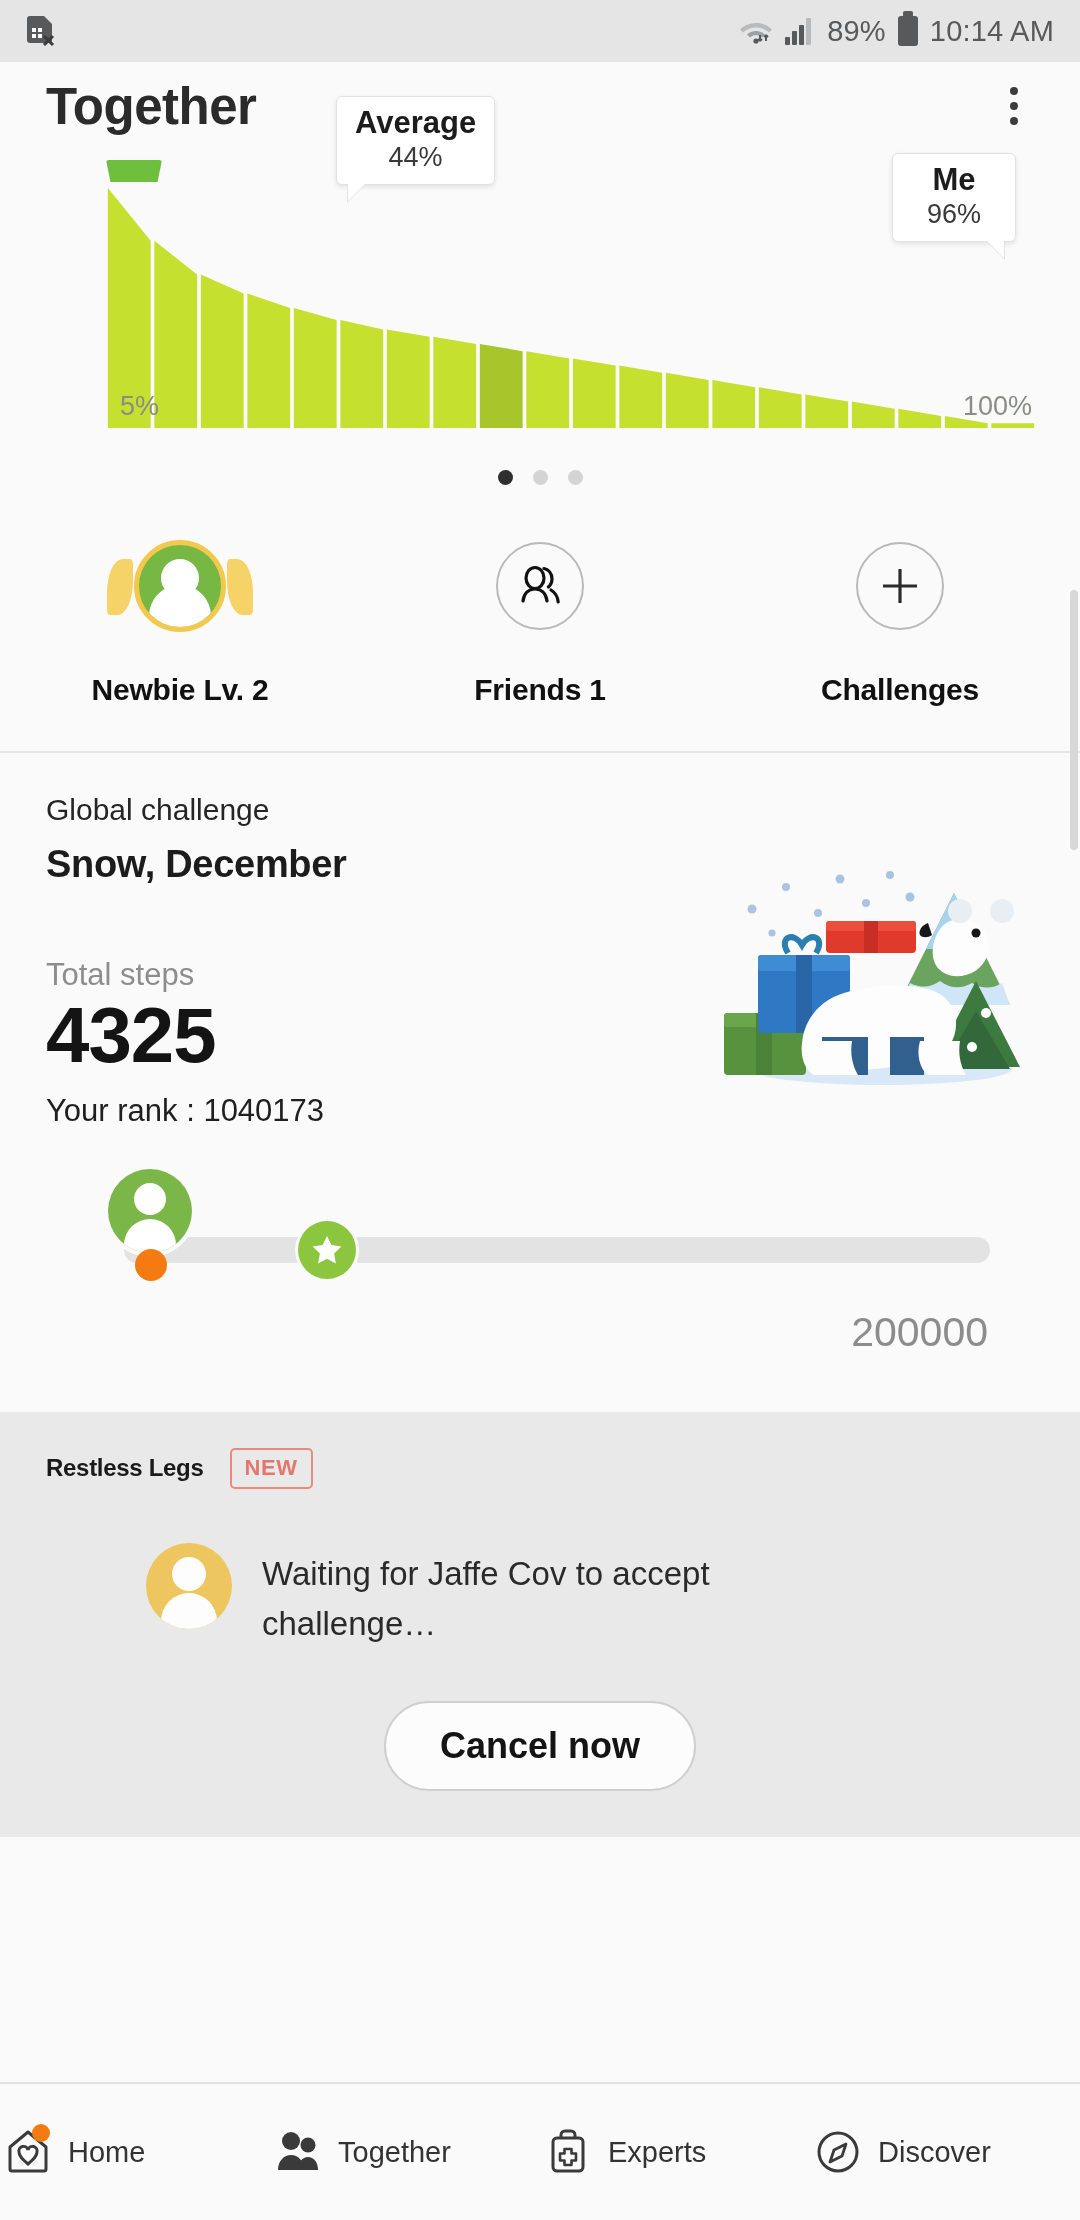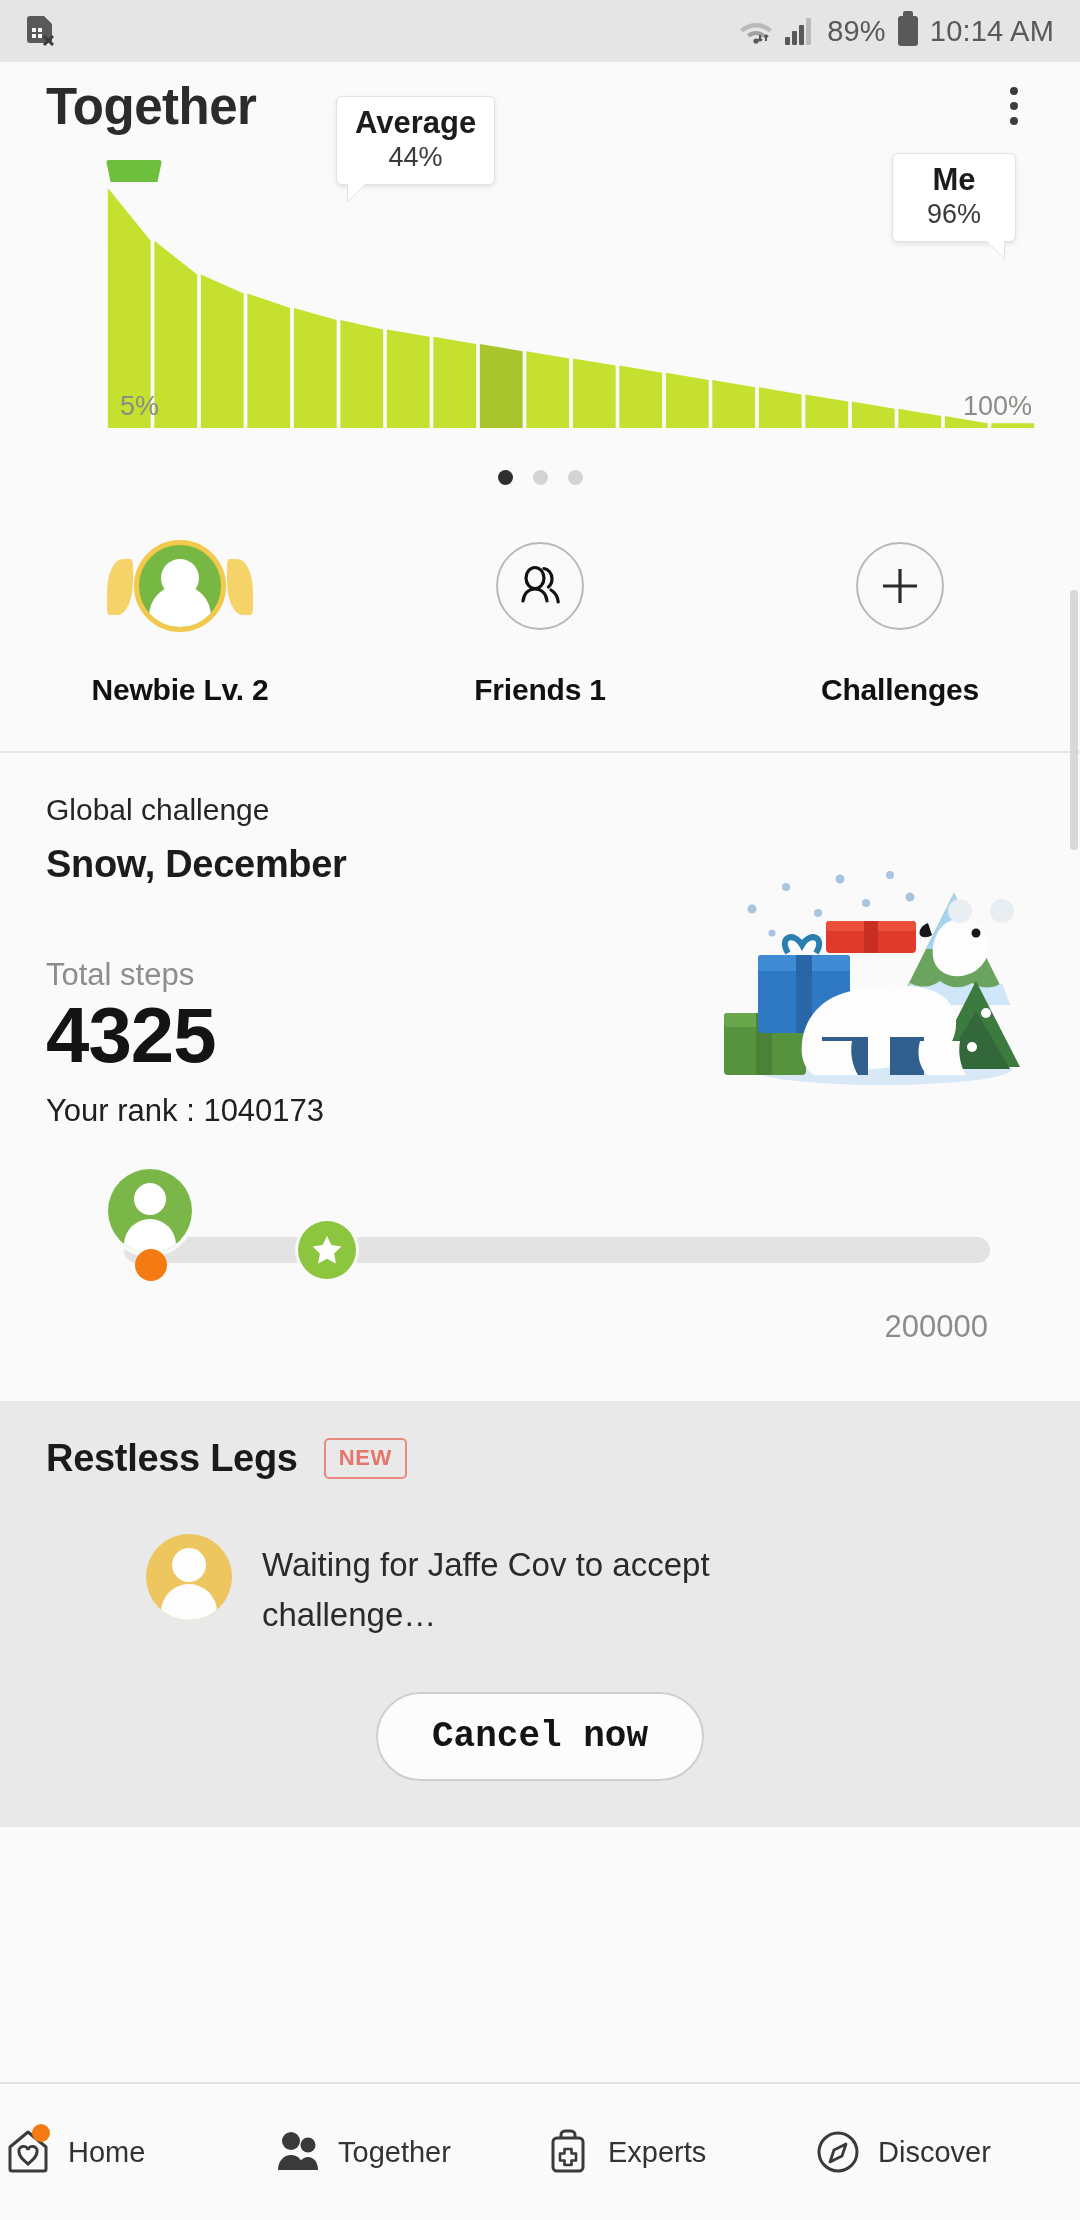--- a/index.html
+++ b/index.html
@@ -159,47 +159,47 @@
     width:32px; height:32px; border-radius:50%; background:#f47b11;
   }
   .star-badge {
     position:absolute; left:218px; top:30px;
     width:58px; height:58px; border-radius:50%; background:#8cc63f;
     display:flex; align-items:center; justify-content:center;
     box-shadow:0 0 0 3px #fafafa;
   }
   .star-badge svg { width:34px; height:34px; }
   .goal-val {
-    text-align:right; font-size:31px; color:#8c8c8c;
+    text-align:right; font-size:41px; color:#8c8c8c;
     margin:22px 46px 0 0;
   }
 
   
   .rl {
     background:#e9e9e9; margin-top:34px; padding:36px 46px 46px;
   }
   .rl-head { display:flex; align-items:center; gap:26px; }
-  .rl-title { font-size:38px; font-weight:bold; color:#1a1a1a; letter-spacing:-.3px;}
+  .rl-title { font-size:24px; font-weight:bold; color:#1a1a1a; letter-spacing:-.3px;}
   .badge-new {
     border:2px solid #e98a80; color:#e4776b; border-radius:5px;
     font-size:22px; font-weight:bold; padding:5px 13px 6px; letter-spacing:.6px;
   }
   .rl-body { display:flex; align-items:flex-start; gap:30px; margin-top:54px; padding-left:100px;}
   .rl-avatar {
     width:86px; height:86px; border-radius:50%; background:#edc660;
     position:relative; overflow:hidden; flex:none;
   }
   .rl-avatar .ah { width:34px;height:34px;border-radius:50%;background:#fdfdfd;position:absolute;top:14px;left:50%;transform:translateX(-50%);}
   .rl-avatar .ab { width:56px;height:36px;border-radius:28px 28px 0 0;background:#fdfdfd;position:absolute;bottom:0;left:50%;transform:translateX(-50%);}
   .rl-msg { font-size:33px; color:#2a2a2a; line-height:1.52; max-width:470px; padding-top:6px;}
   .rl-btn-row { display:flex; justify-content:center; margin-top:52px;}
   .cancel-btn {
     background:#fcfcfc; border:2px solid #cfcfcf; border-radius:46px;
     padding:22px 54px; font-size:36px; font-weight:bold; color:#141414;
-    cursor:pointer; font-family:Liberation Mono, monospace;
+    cursor:pointer; font-family:Liberation Sans, sans-serif;
   }
 
   
   .bottomnav {
     position:absolute; bottom:0; left:0; width:1080px; height:138px;
     background:#fafafa; border-top:2px solid #e2e2e2;
     display:flex; align-items:center;
   }
   .nav-item { flex:1; display:flex; flex-direction:row; align-items:center; gap:12px; cursor:pointer; position:relative;}
   .nav-ico { width:56px; height:56px; position:relative; display:flex; align-items:center; justify-content:center;}

